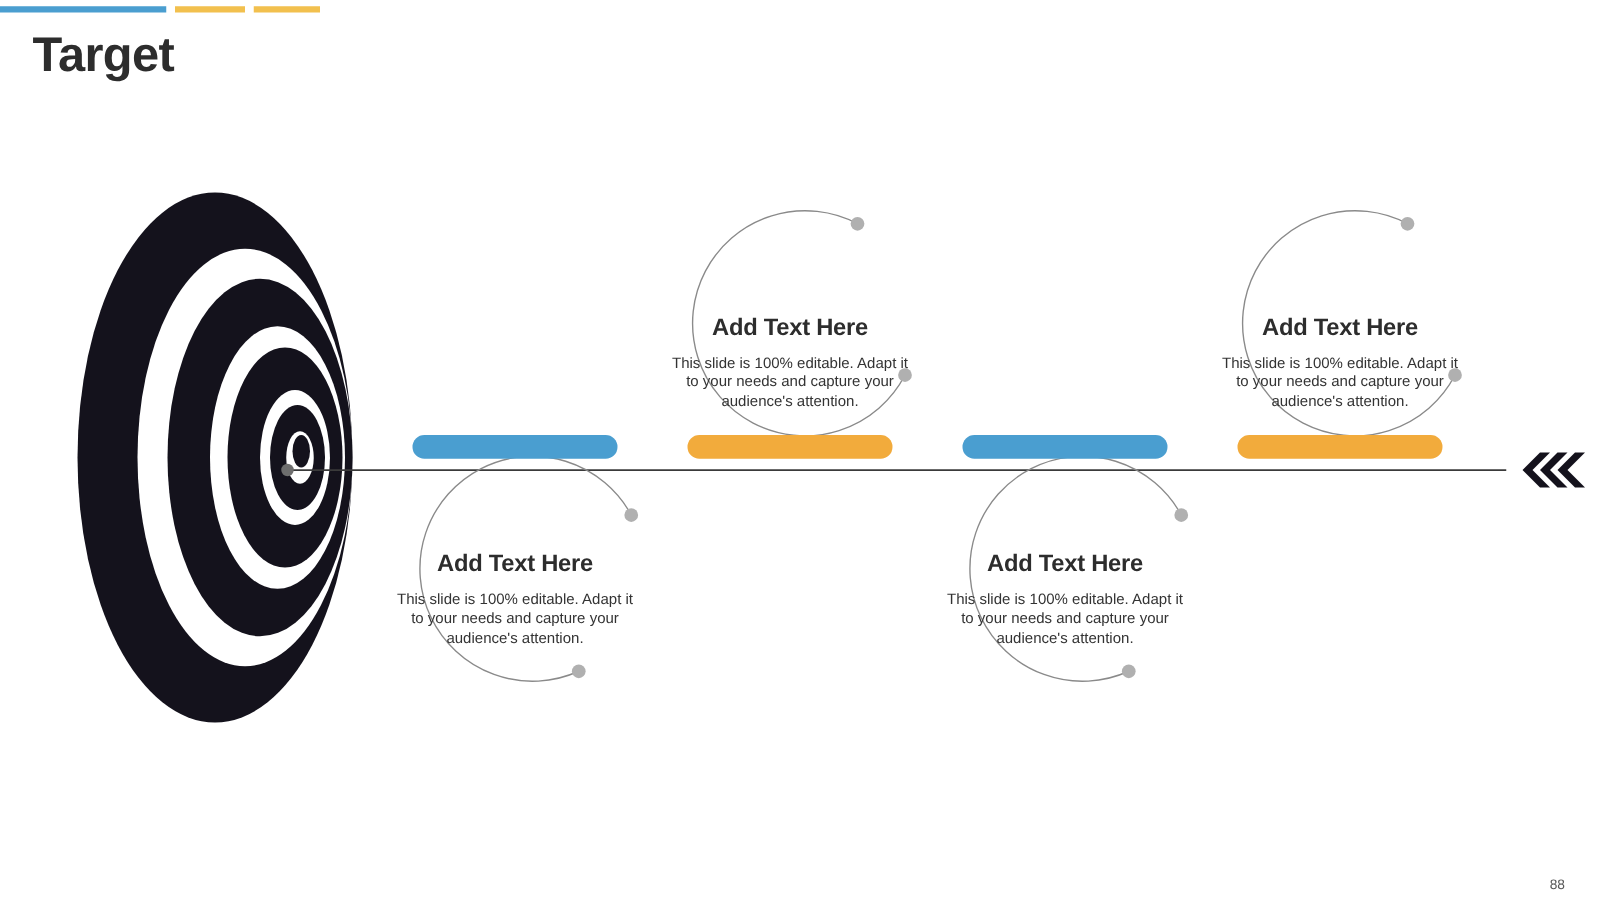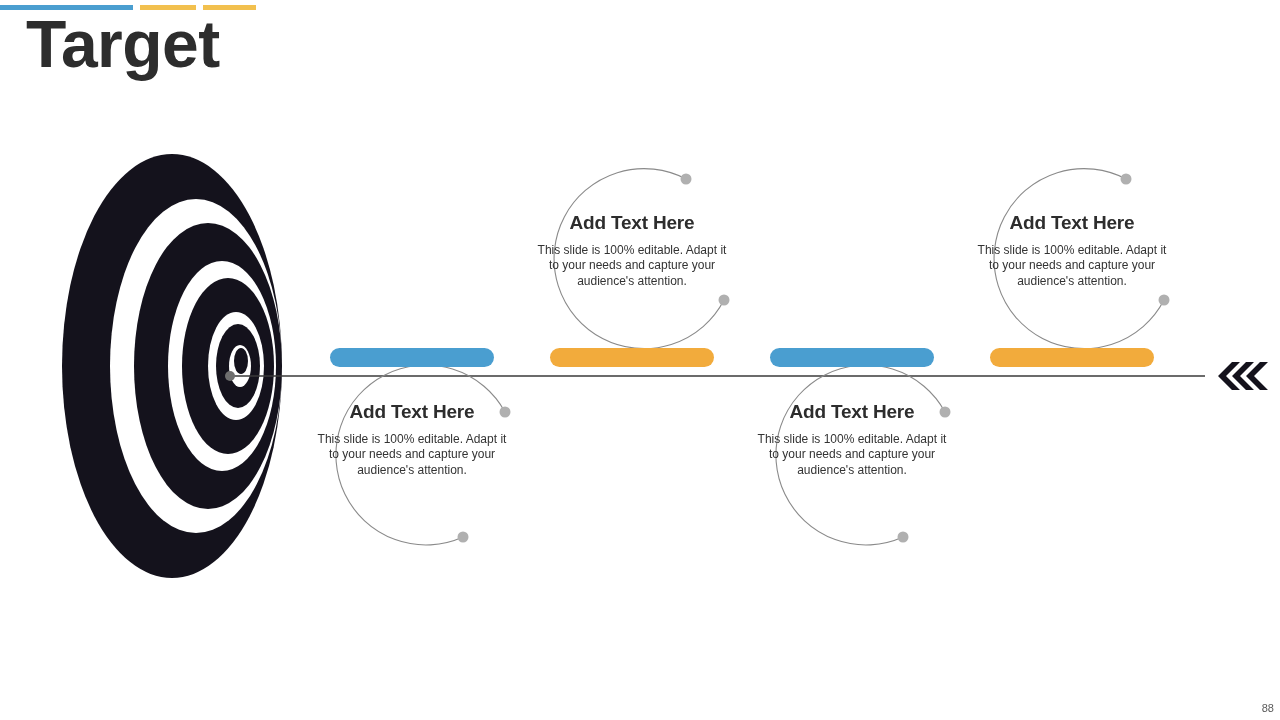--- a/index.html
+++ b/index.html
@@ -29,23 +29,23 @@
     border-radius: 0;
   }
   .rule-seg.blue  { width: 133px; background: #4a9ed0; }
   .rule-seg.gap   { width: 7px;   background: transparent; }
   .rule-seg.y1    { width: 56px;  background: #f2c04e; }
   .rule-seg.y2    { width: 53px;  background: #f2c04e; }
 
   
   .page-title {
     position: absolute;
-    top: 8px;
+    top: 24px;
     left: 26px;
-    font-size: 66px;
+    font-size: 39px;
     font-weight: bold;
     color: #2d2d2d;
     letter-spacing: -0.5px;
     line-height: 1.1;
   }
 
   
   .stage {
     position: absolute;
     inset: 0;
@@ -56,38 +56,39 @@
     left: 0;
     width: 1280px;
     height: 720px;
   }
 
   
   .text-block {
     position: absolute;
     width: 200px;
     text-align: center;
+    margin-top: 40px;
   }
   .tb-title {
     font-size: 19px;
     font-weight: bold;
     color: #2d2d2d;
     letter-spacing: -0.2px;
     margin-bottom: 9px;
   }
   .tb-body {
     font-size: 12px;
     color: #333333;
     line-height: 1.29;
   }
 
   
   .page-number {
     position: absolute;
-    right: 6px;
+    right: 28px;
     bottom: 6px;
     font-size: 11px;
     color: #5a5a5a;
   }
 </style>
 </head>
 <body>
 
 <div class="top-rule">
   <div class="rule-seg blue"></div>

